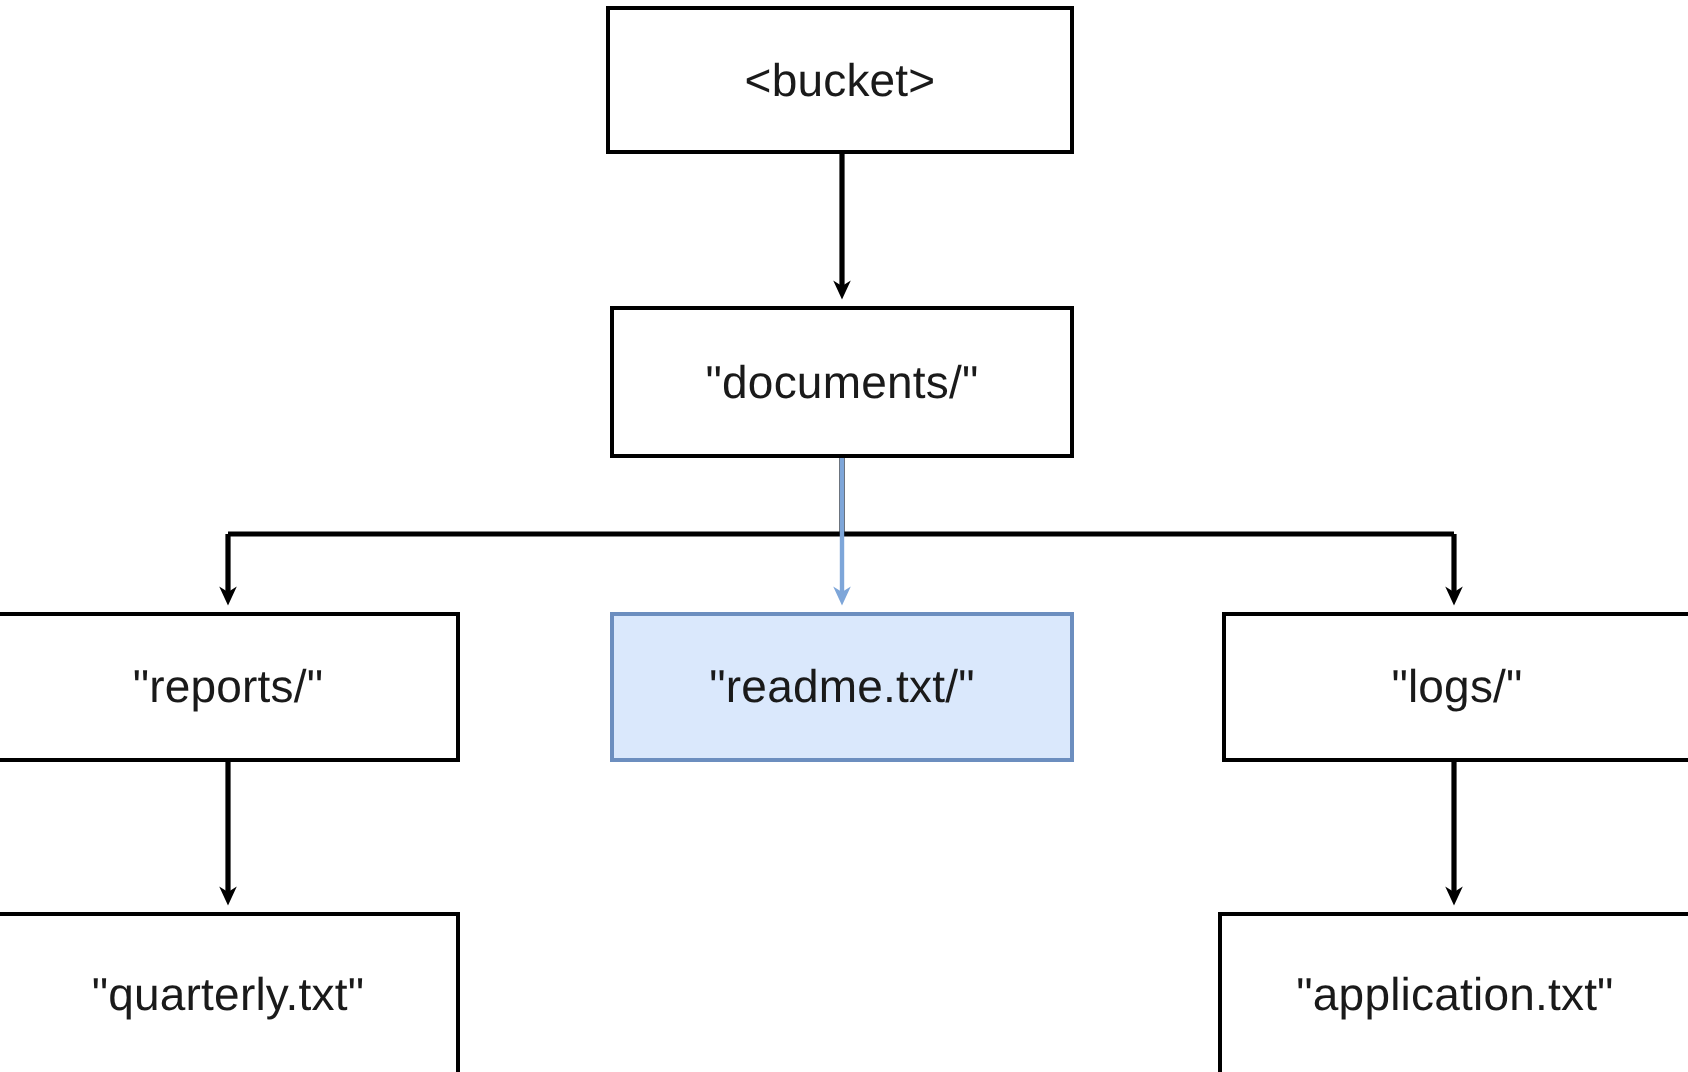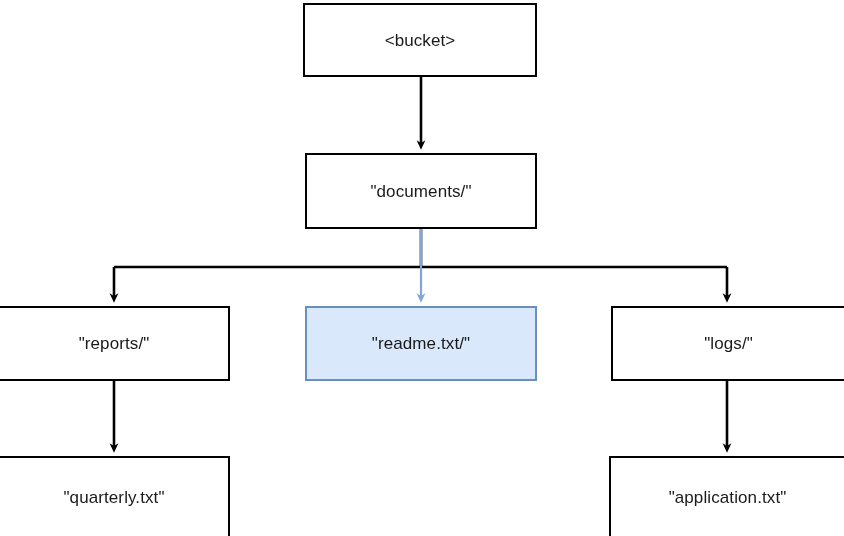--- a/index.html
+++ b/index.html
@@ -24,21 +24,21 @@
   }
   .node {
     position: absolute;
     box-sizing: border-box;
     display: flex;
     align-items: center;
     justify-content: center;
     background: #ffffff;
     border: 2px solid #000000;
     color: #1a1a1a;
-    font-size: 17px;
+    font-size: 23px;
     font-family: "Liberation Sans", sans-serif;
     letter-spacing: 0.1px;
     white-space: nowrap;
     z-index: 2;
   }
   .node.highlight {
     background: #dae8fc;
     border: 2px solid #6c8ebf;
     color: #1a1a1a;
   }

